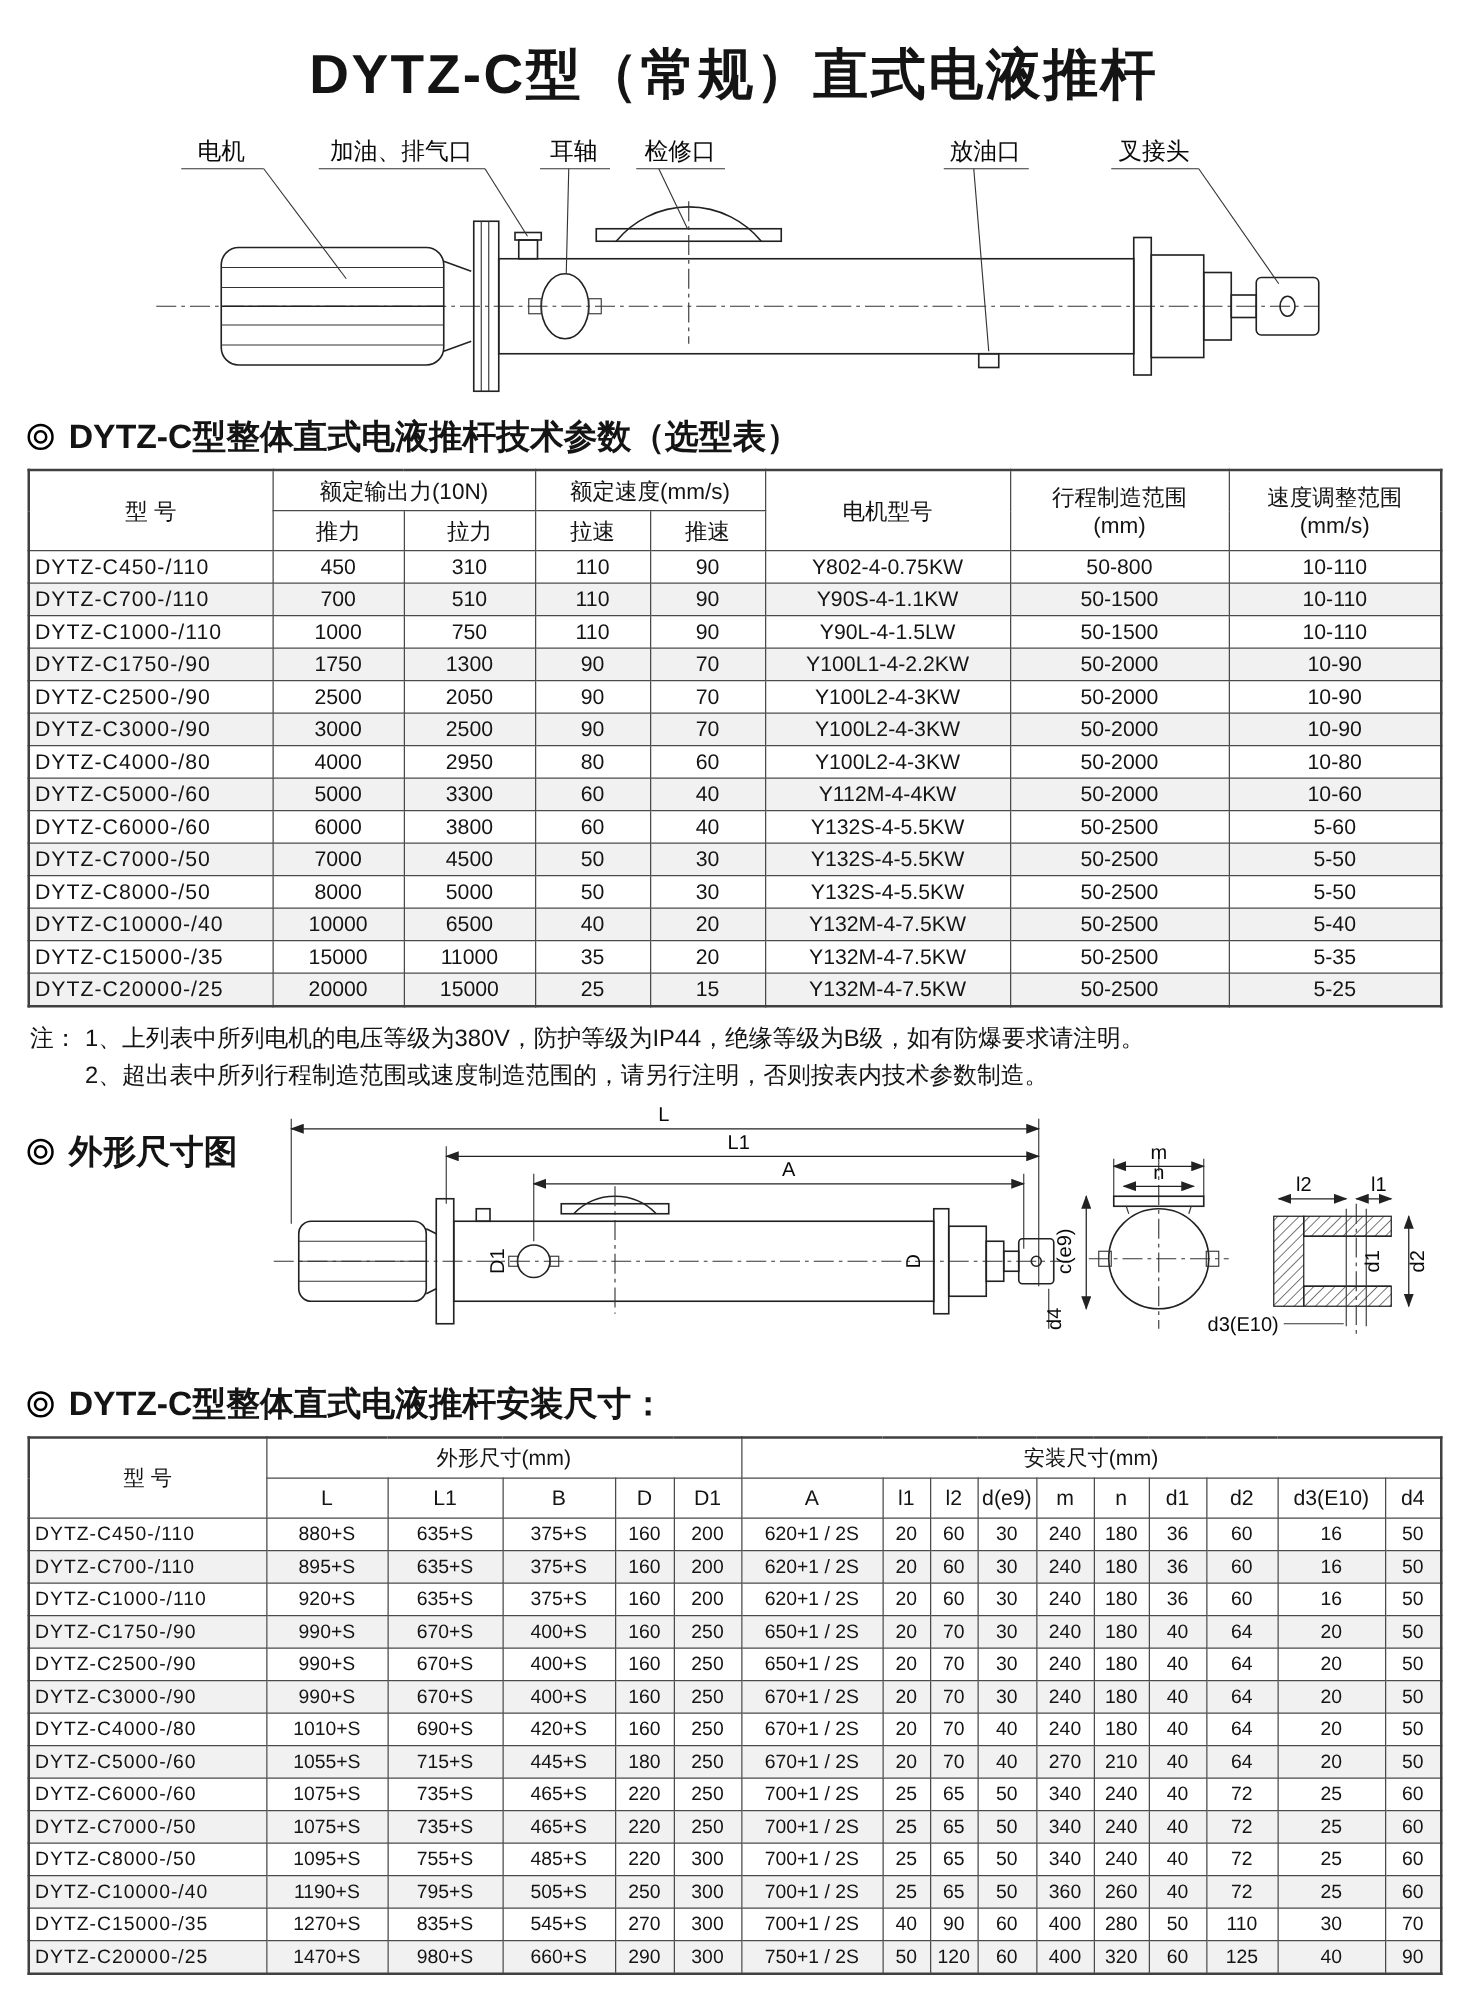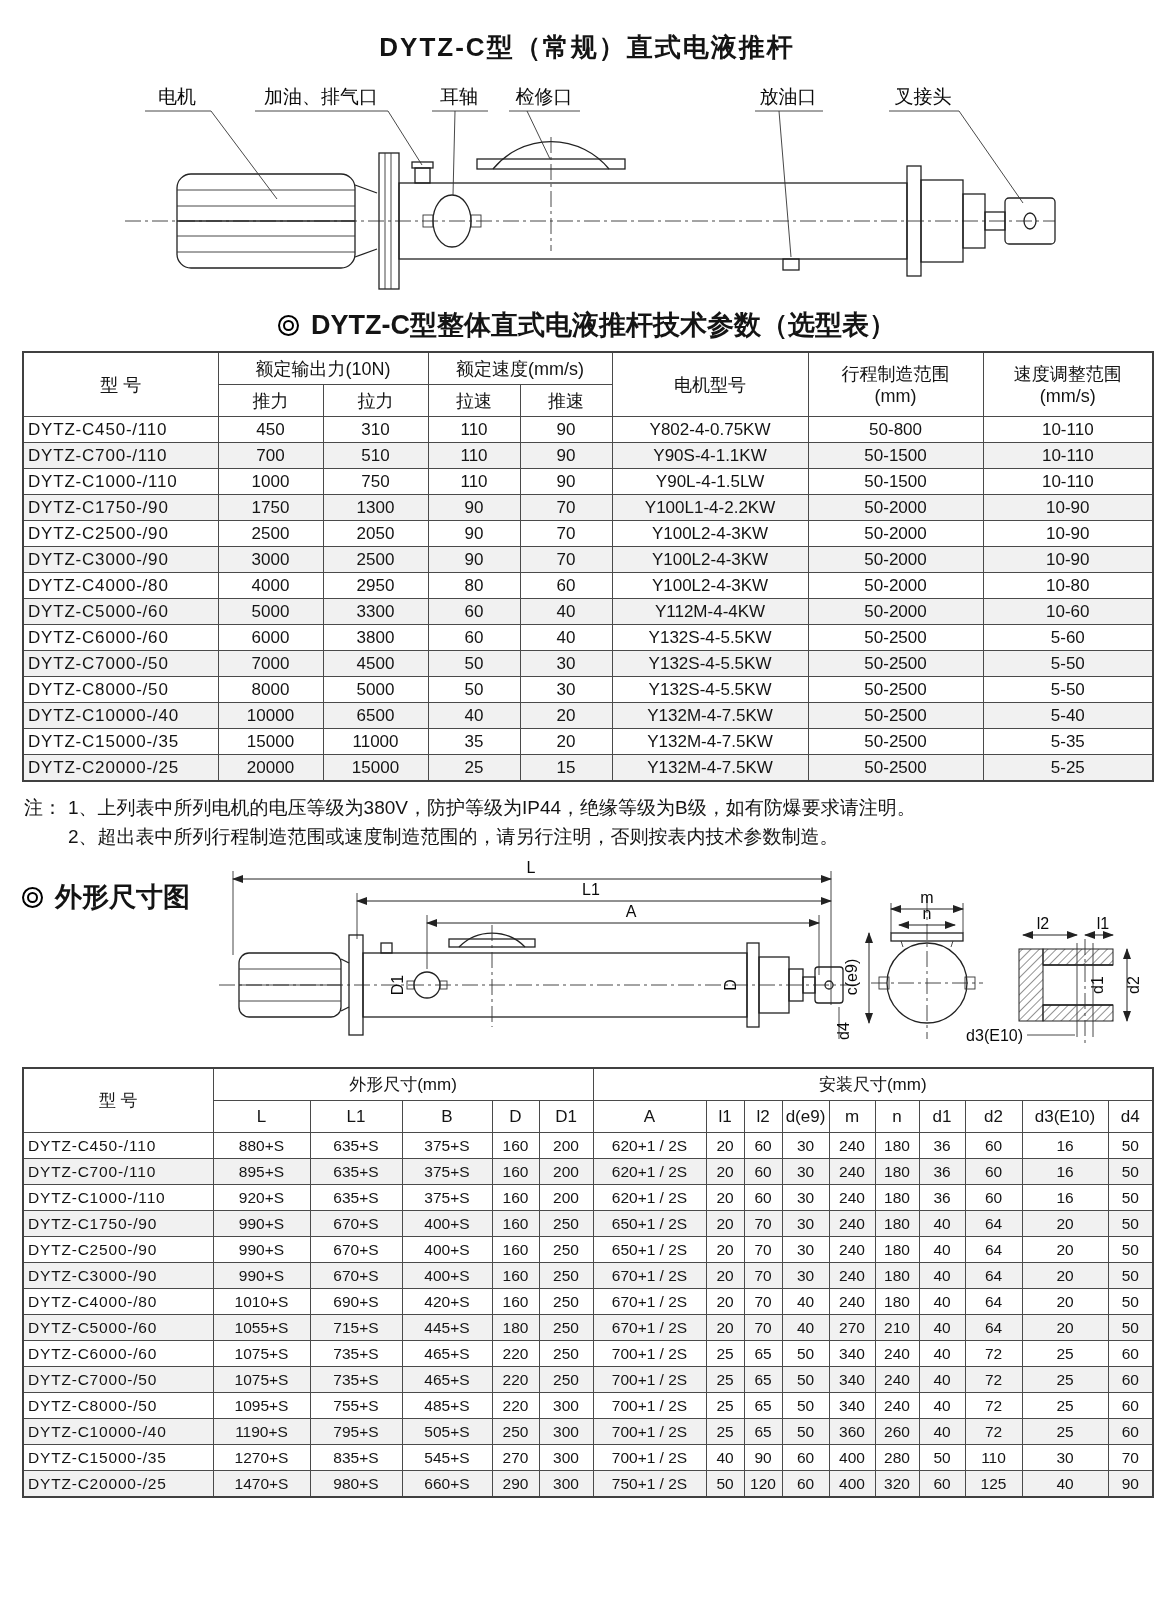--- a/index.html
+++ b/index.html
@@ -6,41 +6,40 @@
   body{
     width:1174px;
     color:#141414;
     font-family:"Liberation Sans","DejaVu Sans",sans-serif;
     -webkit-font-smoothing:antialiased;
   }
   .page{padding:6px 22px 14px 22px;}
 
   h1.title{
     text-align:center;
-    font-size:26px;
+    font-size:44px;
     font-weight:bold;
     letter-spacing:2px;
     margin:24px 0 6px 0;
   }
 
   .drawing-wrap{width:100%;display:flex;justify-content:center;}
   svg{display:block;}
   svg text{font-family:"Liberation Sans","DejaVu Sans",sans-serif;}
   .cl{stroke:#333;stroke-width:0.9;stroke-dasharray:16 4 3 4;}
   .ln{stroke:#222;stroke-width:1.3;fill:none;}
   .thin{stroke:#333;stroke-width:0.9;fill:none;}
   .lbl{font-size:19px;fill:#0a0a0a;}
   .dim{stroke:#222;stroke-width:1;fill:none;}
   .dimtxt{font-size:16px;fill:#0a0a0a;}
 
   h2.section{
     display:flex;align-items:center;gap:12px;
     font-size:27px;font-weight:bold;
     margin:14px 0 8px 0;
-    justify-content:center;
   }
   .ring{
     width:17px;height:17px;border:2.5px solid #000;border-radius:50%;
     display:inline-flex;align-items:center;justify-content:center;flex:0 0 auto;
   }
   .ring::after{
     content:"";width:7px;height:7px;border:2px solid #000;border-radius:50%;
   }
 
   table{border-collapse:collapse;width:100%;table-layout:fixed;border:2px solid #404040;}
@@ -441,20 +440,24 @@
           <text class="dimtxt" transform="rotate(-90 912 130)" x="912" y="130" text-anchor="middle">d1</text>
           <line class="dim" x1="936" y1="94" x2="936" y2="166" marker-start="url(#ar)" marker-end="url(#ar)"></line>
           <text class="dimtxt" transform="rotate(-90 948 130)" x="948" y="130" text-anchor="middle">d2</text>
           <line class="thin" x1="836" y1="180" x2="884" y2="180"></line>
           <text class="dimtxt" x="832" y="186" text-anchor="end">d3(E10)</text>
         </g>
       </svg>
     </div>
   </div>
 
+  <h2 class="section">
+    <span class="ring"></span>
+    <span>DYTZ-C型整体直式电液推杆安装尺寸：</span>
+  </h2>
 
   <table class="install">
     <colgroup>
       <col style="width:190px">
         <col style="width:97px">
         <col style="width:92px">
         <col style="width:90px">
       <col style="width:47px">
         <col style="width:54px">
         <col style="width:113px">

